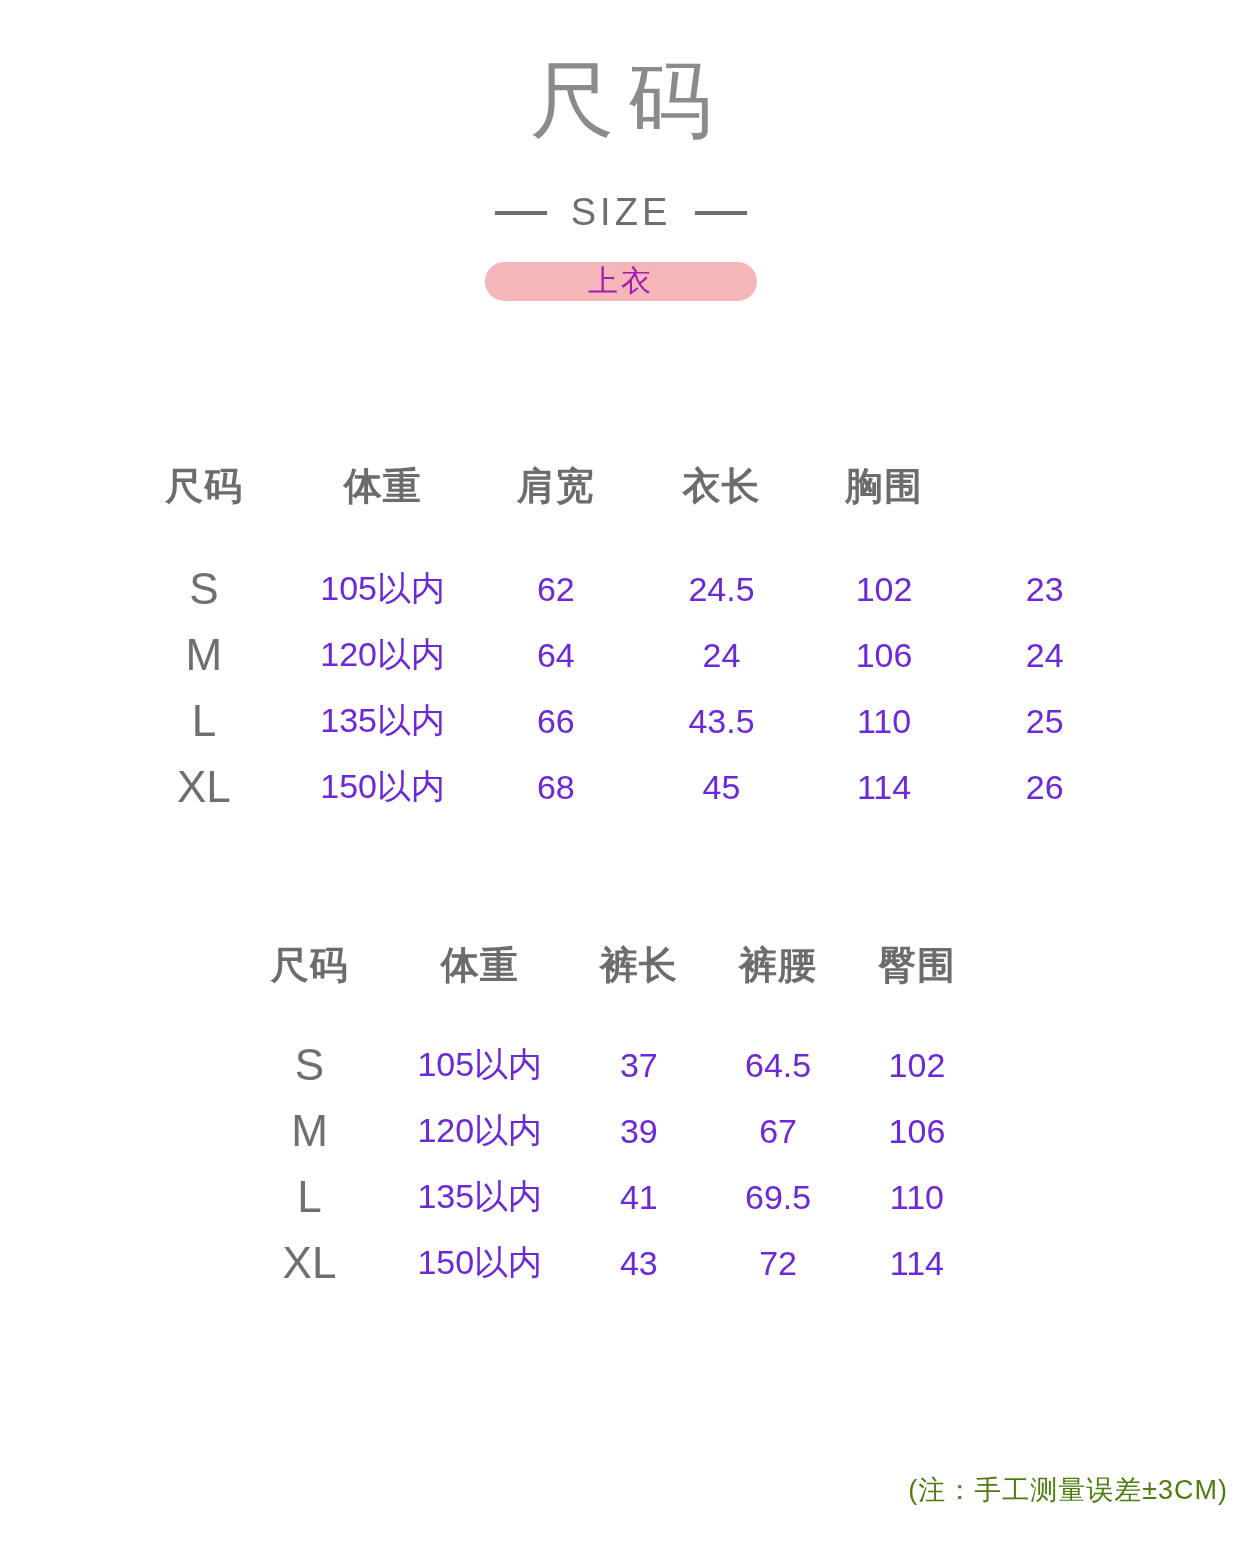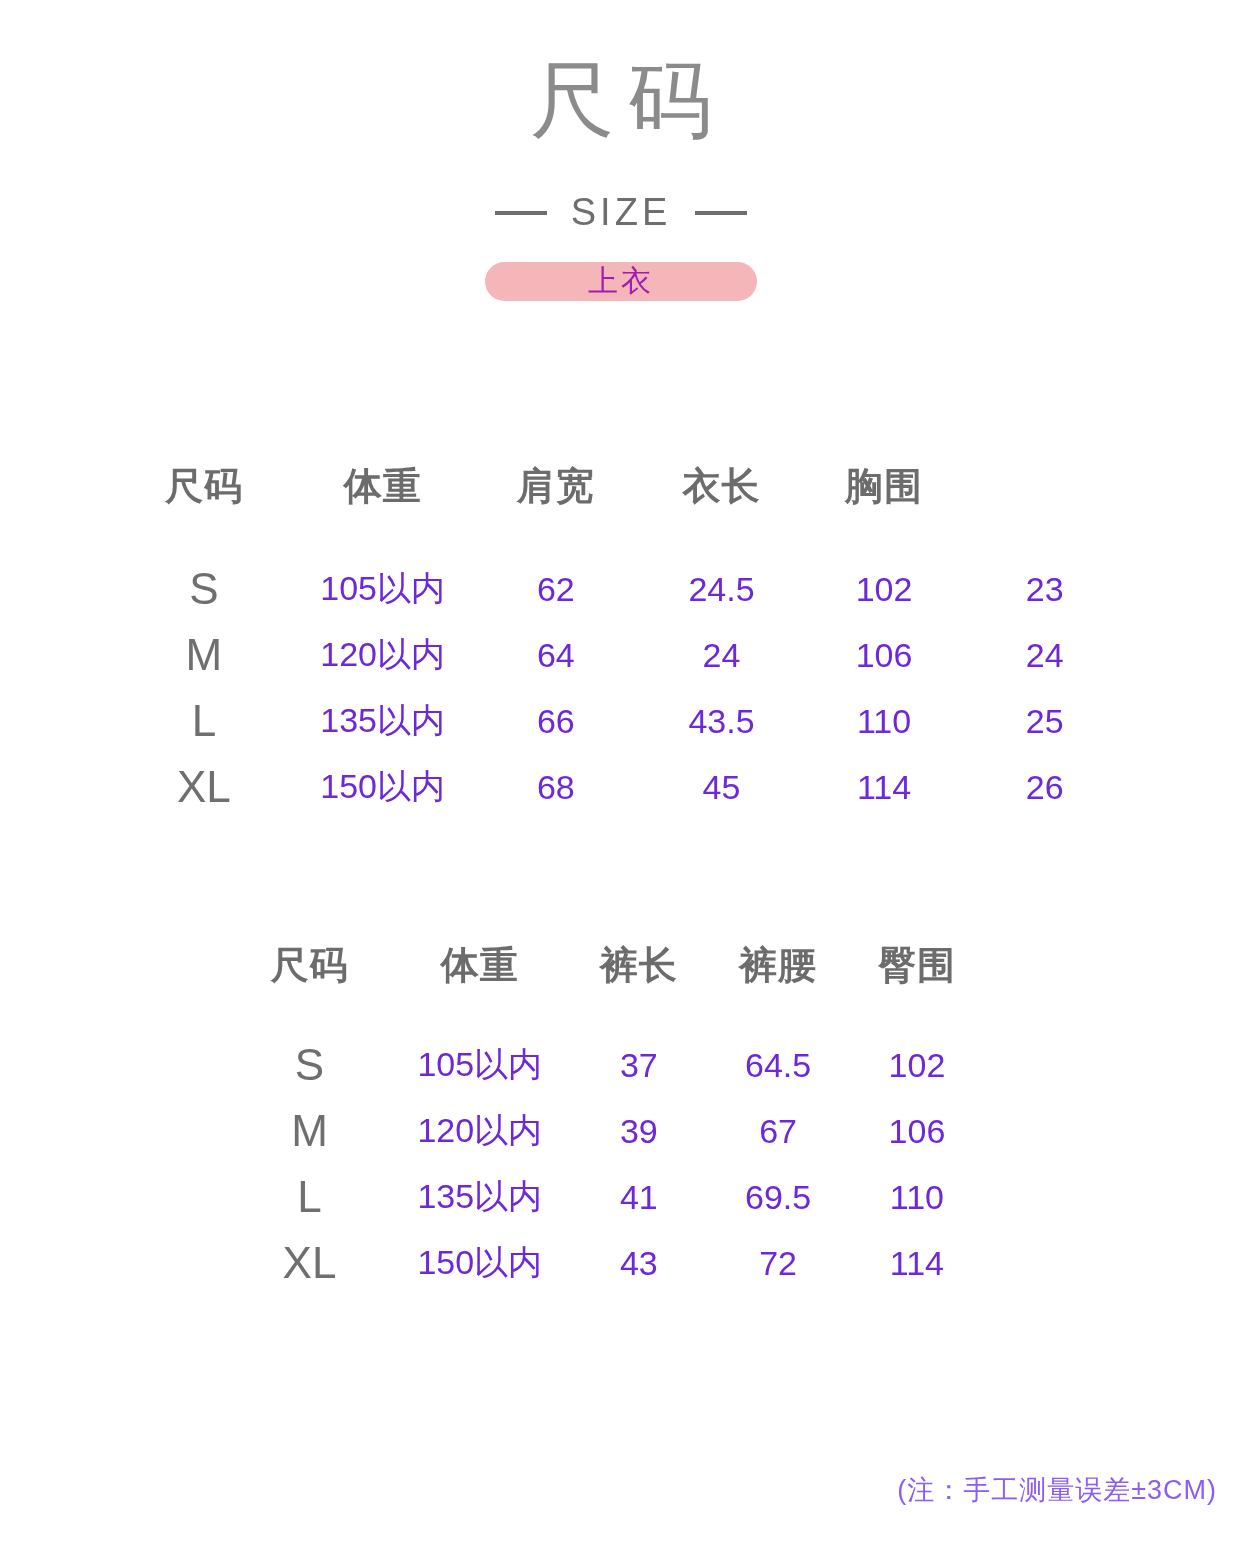--- a/index.html
+++ b/index.html
@@ -85,23 +85,23 @@
     color: #6f6f6f;
   }
   .cell.val {
     font-size: 34px;
     font-weight: 400;
     color: #6d28d9;
   }
   .note {
     position: absolute;
     top: 1472px;
-    right: 25px;
+    right: 14px;
     font-size: 27px;
-    color: #8b5cf6;
+    color: #4d7c0f;
     letter-spacing: 1px;
   }
 </style>
 </head>
 <body>
 
 <div class="page">
 
   <div class="title">尺码</div>
 

